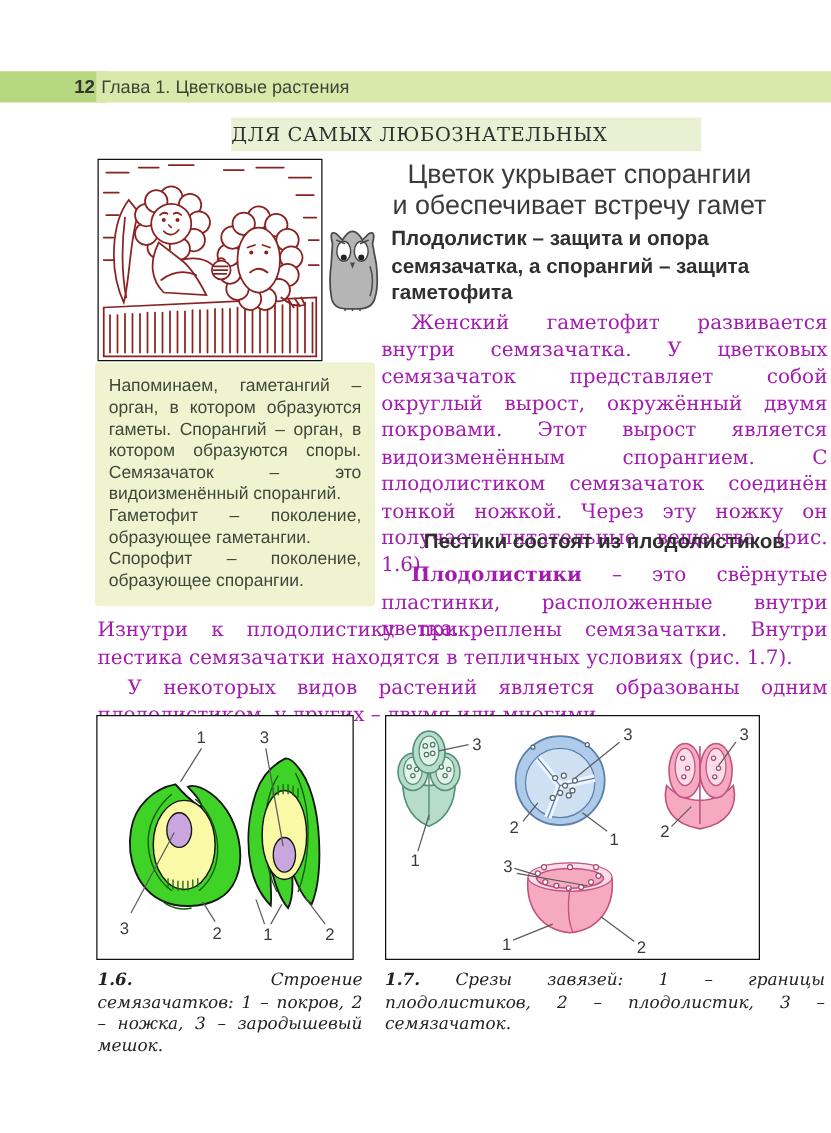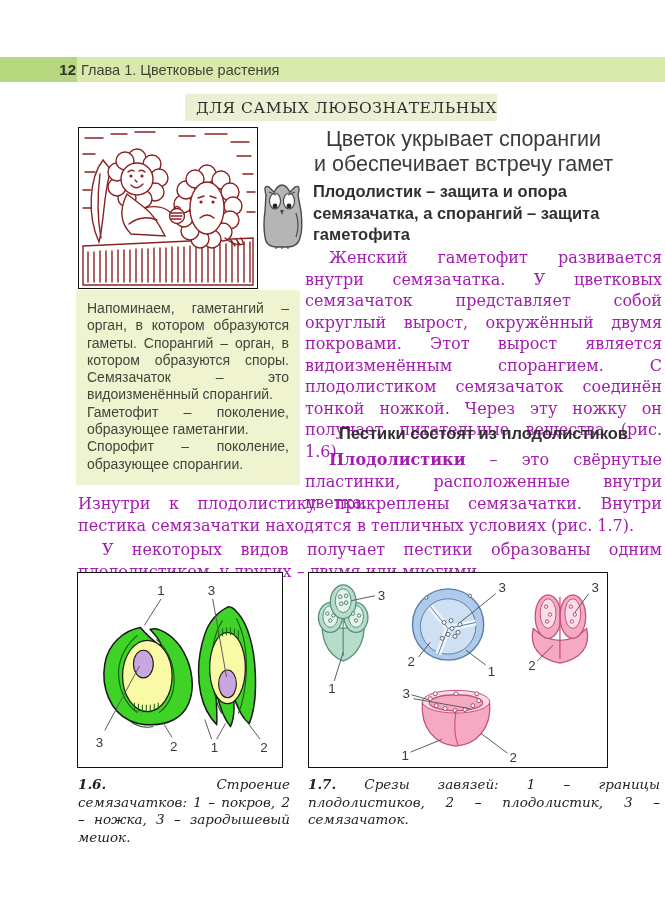--- a/index.html
+++ b/index.html
@@ -8,22 +8,22 @@
 
   
   .hdr-num{position:absolute;left:0;top:57px;width:85px;height:25px;
            background:var(--bar-green,#b7d77e);display:flex;align-items:center;justify-content:flex-end;
            padding-right:9px;box-sizing:border-box;font-weight:bold;font-size:15px;color:#333;}
   .hdr-chapter{position:absolute;left:77px;top:57px;width:588px;height:25px;
            background:var(--bar-light,#d9e8ab);display:flex;align-items:center;
            padding-left:4px;box-sizing:border-box;font-size:14.5px;color:#3c4435;}
 
   
-  .banner{position:absolute;left:185px;top:94px;width:312px;height:27px;
-          background:var(--banner-bg,#e9f0d3);display:flex;align-items:center;justify-content:flex-end;
+  .banner{position:absolute;left:185px;top:94px;width:376px;height:27px;
+          background:var(--banner-bg,#e9f0d3);display:flex;align-items:center;justify-content:flex-start;
           font-family:"DejaVu Serif",serif;font-size:15.5px;color:#2f2f2f;letter-spacing:.5px;}
 
   
   .cartoon{position:absolute;left:78px;top:127px;width:180px;height:162px;
            border:1.6px solid #111;box-sizing:border-box;background:#fff;}
   .cartoon svg{display:block;width:100%;height:100%;}
 
   .title{position:absolute;left:262px;top:127px;width:403px;text-align:center;
          font-size:21.5px;line-height:25px;color:#3b3b3b;font-weight:500;}
 
@@ -179,21 +179,21 @@
   <div class="reminder">
     <p>Напоминаем, гаметангий – орган, в котором образуются гаметы. Спорангий – орган, в котором образуются споры. Семязачаток – это видоизменённый спорангий.</p>
     <p>Гаметофит – поколение, образующее гаметангии.</p>
     <p>Спорофит – поколение, образующее спорангии.</p>
   </div>
 
   <div class="subhead2">Пестики состоят из плодолистиков</div>
   <div class="serif p-carpels"><b>Плодолистики</b><span> – это свёрнутые пластинки, расположенные внутри цветка.</span></div>
 
   <div class="serif p-inside">Изнутри к плодолистику прикреплены семязачатки. Внутри пестика семязачатки находятся в тепличных условиях (рис. 1.7).</div>
-  <div class="serif p-species">У некоторых видов получает пестики образованы одним плодолистиком, у других – двумя или многими.</div>
+  <div class="serif p-species">У некоторых видов растений является образованы одним плодолистиком, у других – двумя или многими.</div>
 
   <div class="figbox fig16">
     <svg viewBox="0 0 206 196">
       <g>
         <path class="grn" d="M63 55 C46 58 30 72 27 92 C23 116 33 140 52 149 C64 155 84 155 97 148 C111 141 117 124 115 106 C113 88 104 71 91 62 C85 58 78 55 73 57 C78 63 84 68 84 74 C75 68 68 61 63 55 Z"></path>
         <path class="iline" d="M60 63 C50 71 42 84 41 98 C40 116 48 133 60 141"></path>
         <path class="iline" d="M79 67 C89 75 96 89 97 104 C98 120 92 133 82 141"></path>
         <ellipse class="yel" cx="70" cy="104" rx="25" ry="36"></ellipse>
         <ellipse class="pur" cx="66" cy="92" rx="10" ry="14"></ellipse>
         <path class="hat" d="M57 131v8M61 132v8M65 133v8M69 133v8M73 133v8M77 132v7M81 131v7"></path>

